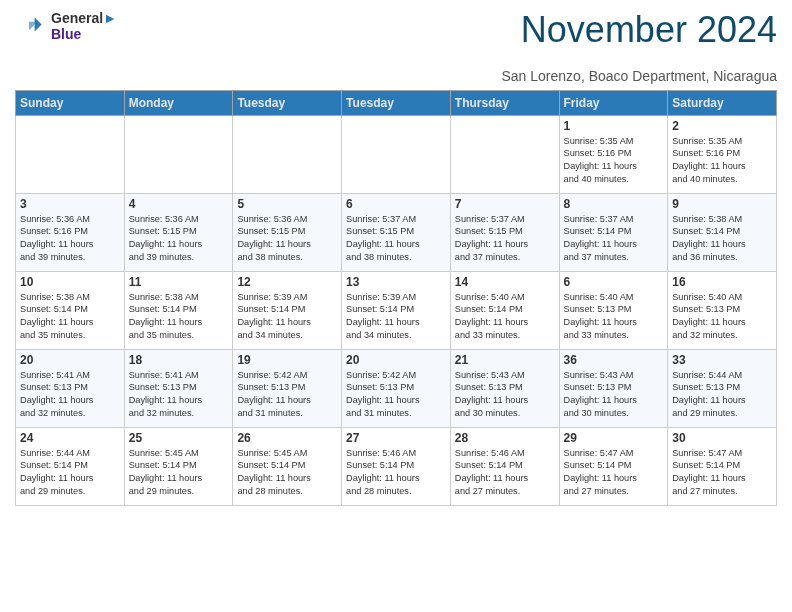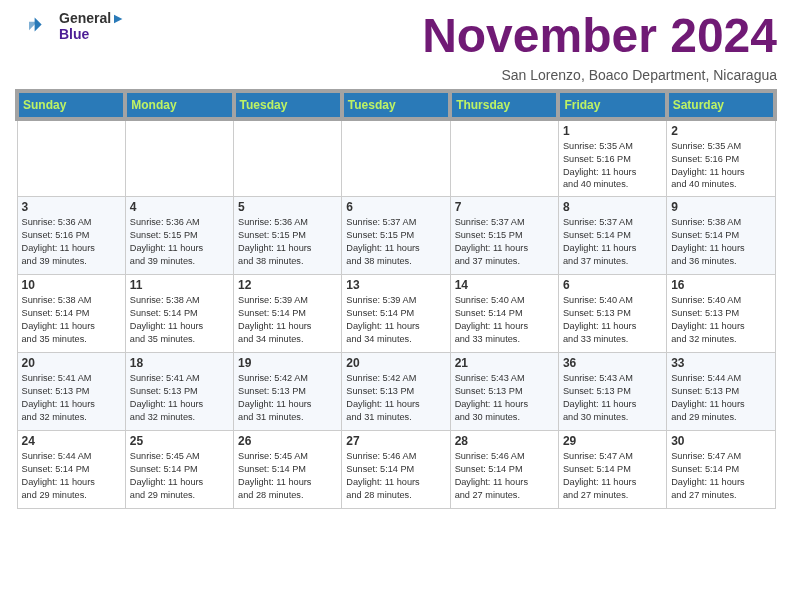--- a/index.html
+++ b/index.html
@@ -15,53 +15,53 @@
     }
     .header {
       display: flex;
       align-items: flex-start;
       justify-content: space-between;
       margin-bottom: 4px;
     }
     .logo-area {
       display: flex;
       align-items: center;
-      gap: 16px;
+      gap: 8px;
     }
     .logo-icon {
       width: 28px;
       height: 28px;
     }
     .title-area {
       text-align: right;
     }
     .month-title {
-      font-size: 48px;
-      font-weight: bold;
-      color: #701a75;
+      font-size: 36px;
+      font-weight: normal;
+      color: #0c4a6e;
       line-height: 1.1;
     }
     .location-title {
       font-size: 14px;
       color: #555;
-      margin-top: 4px;
+      margin-top: 18px;
     }
     .calendar-table {
       width: 100%;
       border-collapse: collapse;
       margin-top: 6px;
     }
     .calendar-table thead th {
       background-color: #2a7ab8;
-      color: #bef264;
+      color: #e5e5e5;
       font-size: 12px;
       font-weight: bold;
       padding: 5px 4px;
       text-align: left;
-      border: 4px solid #a3a3a3;
+      border: 1px solid #a3a3a3;
     }
     .calendar-table tbody td {
       vertical-align: top;
       border: 1px solid #ccc;
       padding: 3px 4px;
       font-size: 9.5px;
       color: #333;
       width: calc(100% / 7);
       height: 78px;
       background: #fff;

